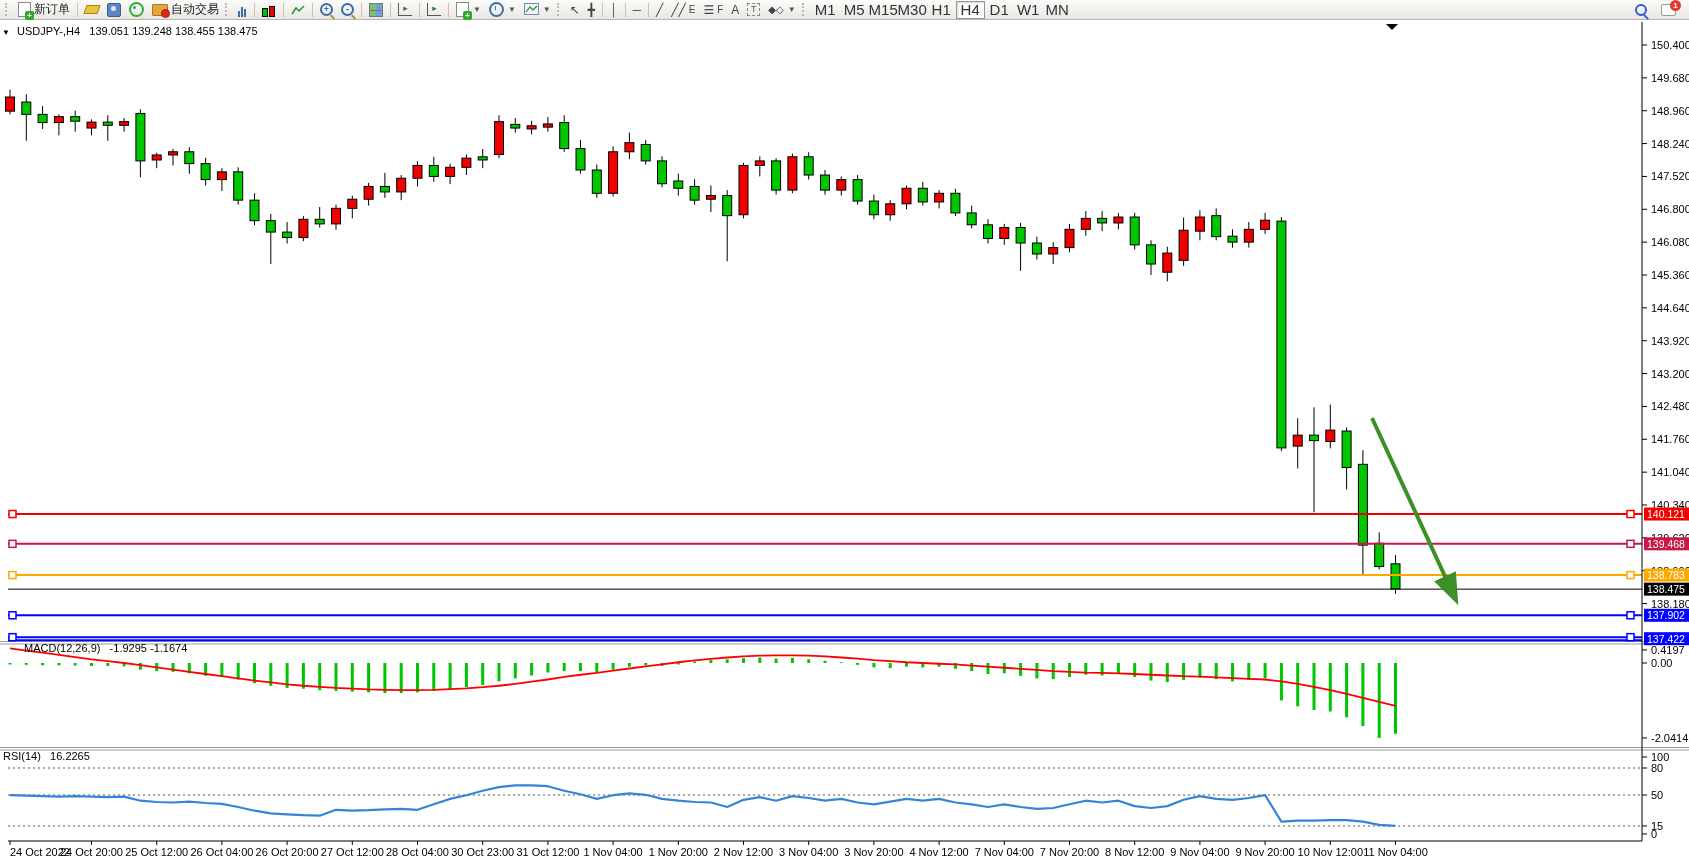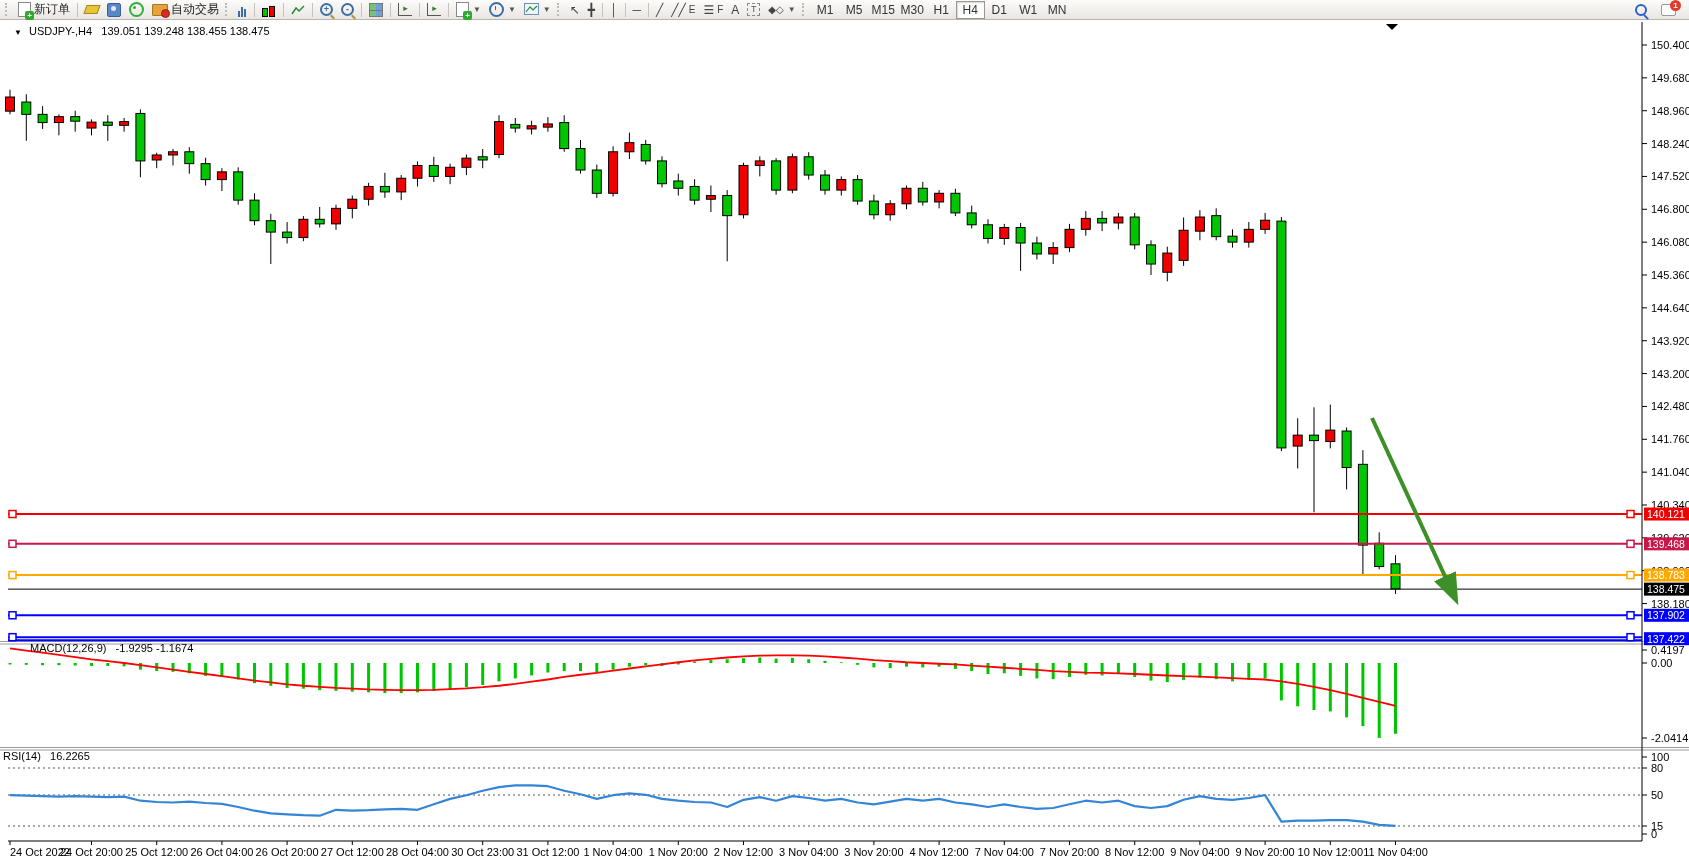--- a/index.html
+++ b/index.html
@@ -10,21 +10,21 @@
   
   #toolbar{position:absolute;top:0;left:0;width:100%;height:20px;
     background:linear-gradient(#fcfcfb,#e9e6e2);border-bottom:1px solid #b9b6b1;
     display:flex;align-items:center;padding:0 3px;box-sizing:border-box;font-size:12px;color:#222}
   .grip{width:3px;height:13px;border-left:2px dotted #bdb9b4;margin:0 4px 0 2px}
   .sep{width:1px;height:14px;background:#c6c2bc;margin:0 3px}
   .tbtn{height:18px;display:inline-flex;align-items:center;justify-content:center;
     padding:0 3px;gap:3px;border:1px solid transparent;border-radius:2px;white-space:nowrap}
   .caret{font-size:8px;color:#555;margin-left:1px}
   .tf{width:27px;height:16px;display:inline-flex;align-items:center;justify-content:center;
-    font-size:12px;color:#333;border:1px solid transparent}
+    font-size:15px;color:#333;border:1px solid transparent}
   .tf.active{background:#fff;border:1px solid #9b978f;box-shadow:inset 1px 1px 2px #d8d5d0}
   #tb-right{margin-left:auto;display:flex;align-items:center;gap:6px;padding-right:6px}
 
   
   .ic{display:inline-block;position:relative}
   .ic-doc{width:11px;height:13px;background:#fff;border:1px solid #8a8a8a}
   .ic-doc i{position:absolute;right:-4px;bottom:-4px;width:9px;height:9px;background:#2eaa2e;border-radius:2px;
     color:#fff;font-style:normal;font-size:8px;line-height:9px;text-align:center;font-weight:bold}
   .ic-eraser{width:12px;height:7px;background:#e7c438;border:1px solid #a5871c;transform:skewX(-20deg)}
   .ic-profile{width:12px;height:12px;background:#5b86c6;border:1px solid #3a5f96;border-radius:2px}
@@ -51,23 +51,23 @@
   .ic-search i{position:absolute;right:-4px;bottom:-4px;width:6px;height:2px;background:#2a5fd0;transform:rotate(45deg)}
   .ic-chat{width:13px;height:10px;background:#fdfdfd;border:1px solid #999;border-radius:2px}
   .badge{position:absolute;right:-6px;top:-5px;width:11px;height:11px;background:#e03c2e;border-radius:50%;
     color:#fff;font-size:8px;line-height:11px;text-align:center;font-weight:bold}
 
   
   #chart-window{position:absolute;top:20px;left:0;width:1689px;height:843px;background:#fff;
     border-left:2px solid #8f8c88;border-right:2px solid #8f8c88;border-bottom:2px solid #8f8c88;box-sizing:border-box}
   #chart-svg{position:absolute;left:-2px;top:0}
   .overlay{position:absolute;font-size:11px;color:#000;white-space:nowrap;z-index:5}
-  #chart-title{left:12px;top:5px}
+  #chart-title{left:0;top:5px}
   #chart-title .tri{font-size:8px;margin-right:4px;color:#000}
-  #macd-label{left:28px;top:622px}
+  #macd-label{left:22px;top:622px}
   #rsi-label{left:1px;top:730px}
 </style>
 </head>
 <body>
 
 <div id="app">
 
   <div id="toolbar">
     <span class="grip"></span>
     <span class="tbtn">

